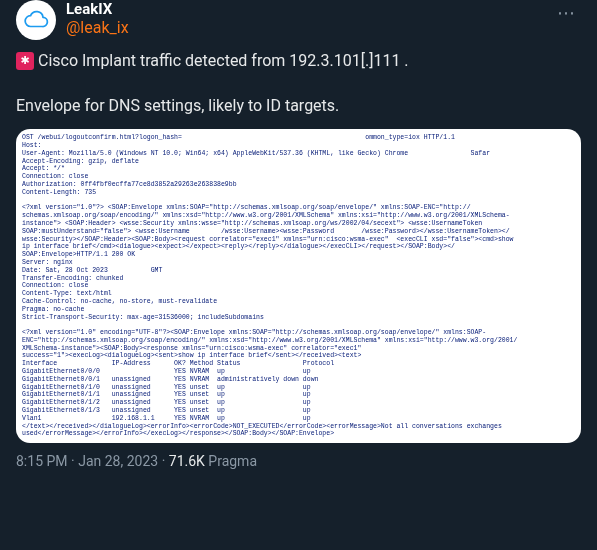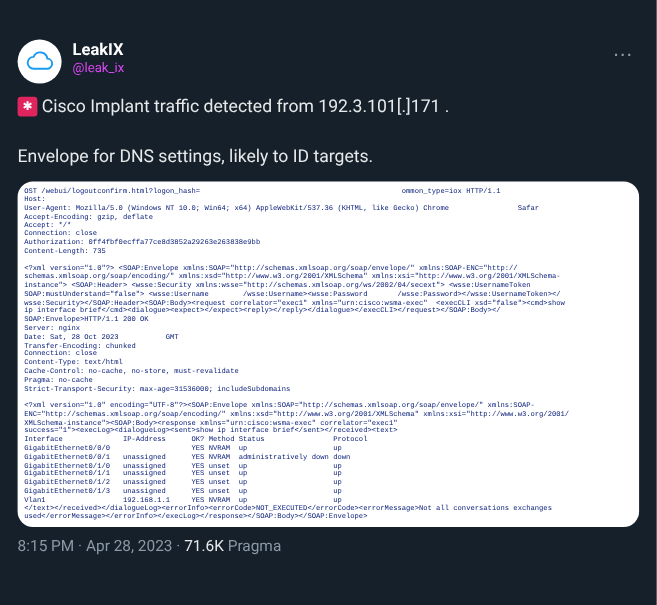--- a/index.html
+++ b/index.html
@@ -5,43 +5,42 @@
   * { margin: 0; padding: 0; box-sizing: border-box; }
   body {
     background: #15202b;
     color: #fff;
     font-family: -apple-system, BlinkMacSystemFont, "Segoe UI", Roboto, Helvetica, Arial, sans-serif;
     width: 597px;
     height: 550px;
     overflow: hidden;
   }
   .tweet {
-    padding: 18px 16px;
-    margin-top: 18px;
+    padding: 0 16px;
   }
   .header {
     display: flex;
     align-items: flex-start;
     gap: 10px;
     margin-bottom: 10px;
   }
   .avatar {
     width: 40px;
     height: 40px;
     border-radius: 50%;
     background: #fff;
     display: flex;
     align-items: center;
     justify-content: center;
     flex-shrink: 0;
   }
   .avatar svg { width: 26px; height: 26px; }
   .names { flex: 1; }
   .display-name { font-weight: 700; font-size: 15px; color: #fff; }
-  .handle { font-size: 12px; color: #d946ef; }
+  .handle { font-size: 16px; color: #f97316; }
   .more {
     color: #8b98a5;
     font-size: 18px;
     cursor: pointer;
     padding: 2px 6px;
   }
   .tweet-text {
     font-size: 16px;
     line-height: 1.4;
     color: #e7e9ea;
@@ -100,21 +99,21 @@
     </div>
     <div class="names">
       <div class="display-name">LeakIX</div>
       <div class="handle">@leak_ix</div>
     </div>
     <div class="more">⋯</div>
   </div>
 
   <div class="tweet-text">
     <div>
-      <span class="emoji-box"></span><span> Cisco Implant traffic detected from 192.3.101[.]171 .</span>
+      <span class="emoji-box"></span><span> Cisco Implant traffic detected from 192.3.101[.]111 .</span>
     </div>
     <br>
     <div>Envelope for DNS settings, likely to ID targets.</div>
   </div>
 
   <div class="image-embed">
     <div class="terminal">OST /webui/logoutconfirm.html?logon_hash=                                               ommon_type=iox HTTP/1.1
 Host:
 User-Agent: Mozilla/5.0 (Windows NT 10.0; Win64; x64) AppleWebKit/537.36 (KHTML, like Gecko) Chrome                Safar
 Accept-Encoding: gzip, deflate
@@ -151,19 +150,19 @@
 GigabitEthernet0/1/2   unassigned      YES unset  up                    up
 GigabitEthernet0/1/3   unassigned      YES unset  up                    up
 Vlan1                  192.168.1.1     YES NVRAM  up                    up
 &lt;/text&gt;&lt;/received&gt;&lt;/dialogueLog&gt;&lt;errorInfo&gt;&lt;errorCode&gt;NOT_EXECUTED&lt;/errorCode&gt;&lt;errorMessage&gt;Not all conversations exchanges
 used&lt;/errorMessage&gt;&lt;/errorInfo&gt;&lt;/execLog&gt;&lt;/response&gt;&lt;/SOAP:Body&gt;&lt;/SOAP:Envelope&gt;</div>
   </div>
 
   <div class="meta">
     <span>8:15 PM</span>
     <span> · </span>
-    <span>Apr 28, 2023</span>
+    <span>Jan 28, 2023</span>
     <span> · </span>
     <span class="views-num">71.6K</span>
     <span> </span><span>Pragma</span>
   </div>
 
 </div>
 
 </body></html>

